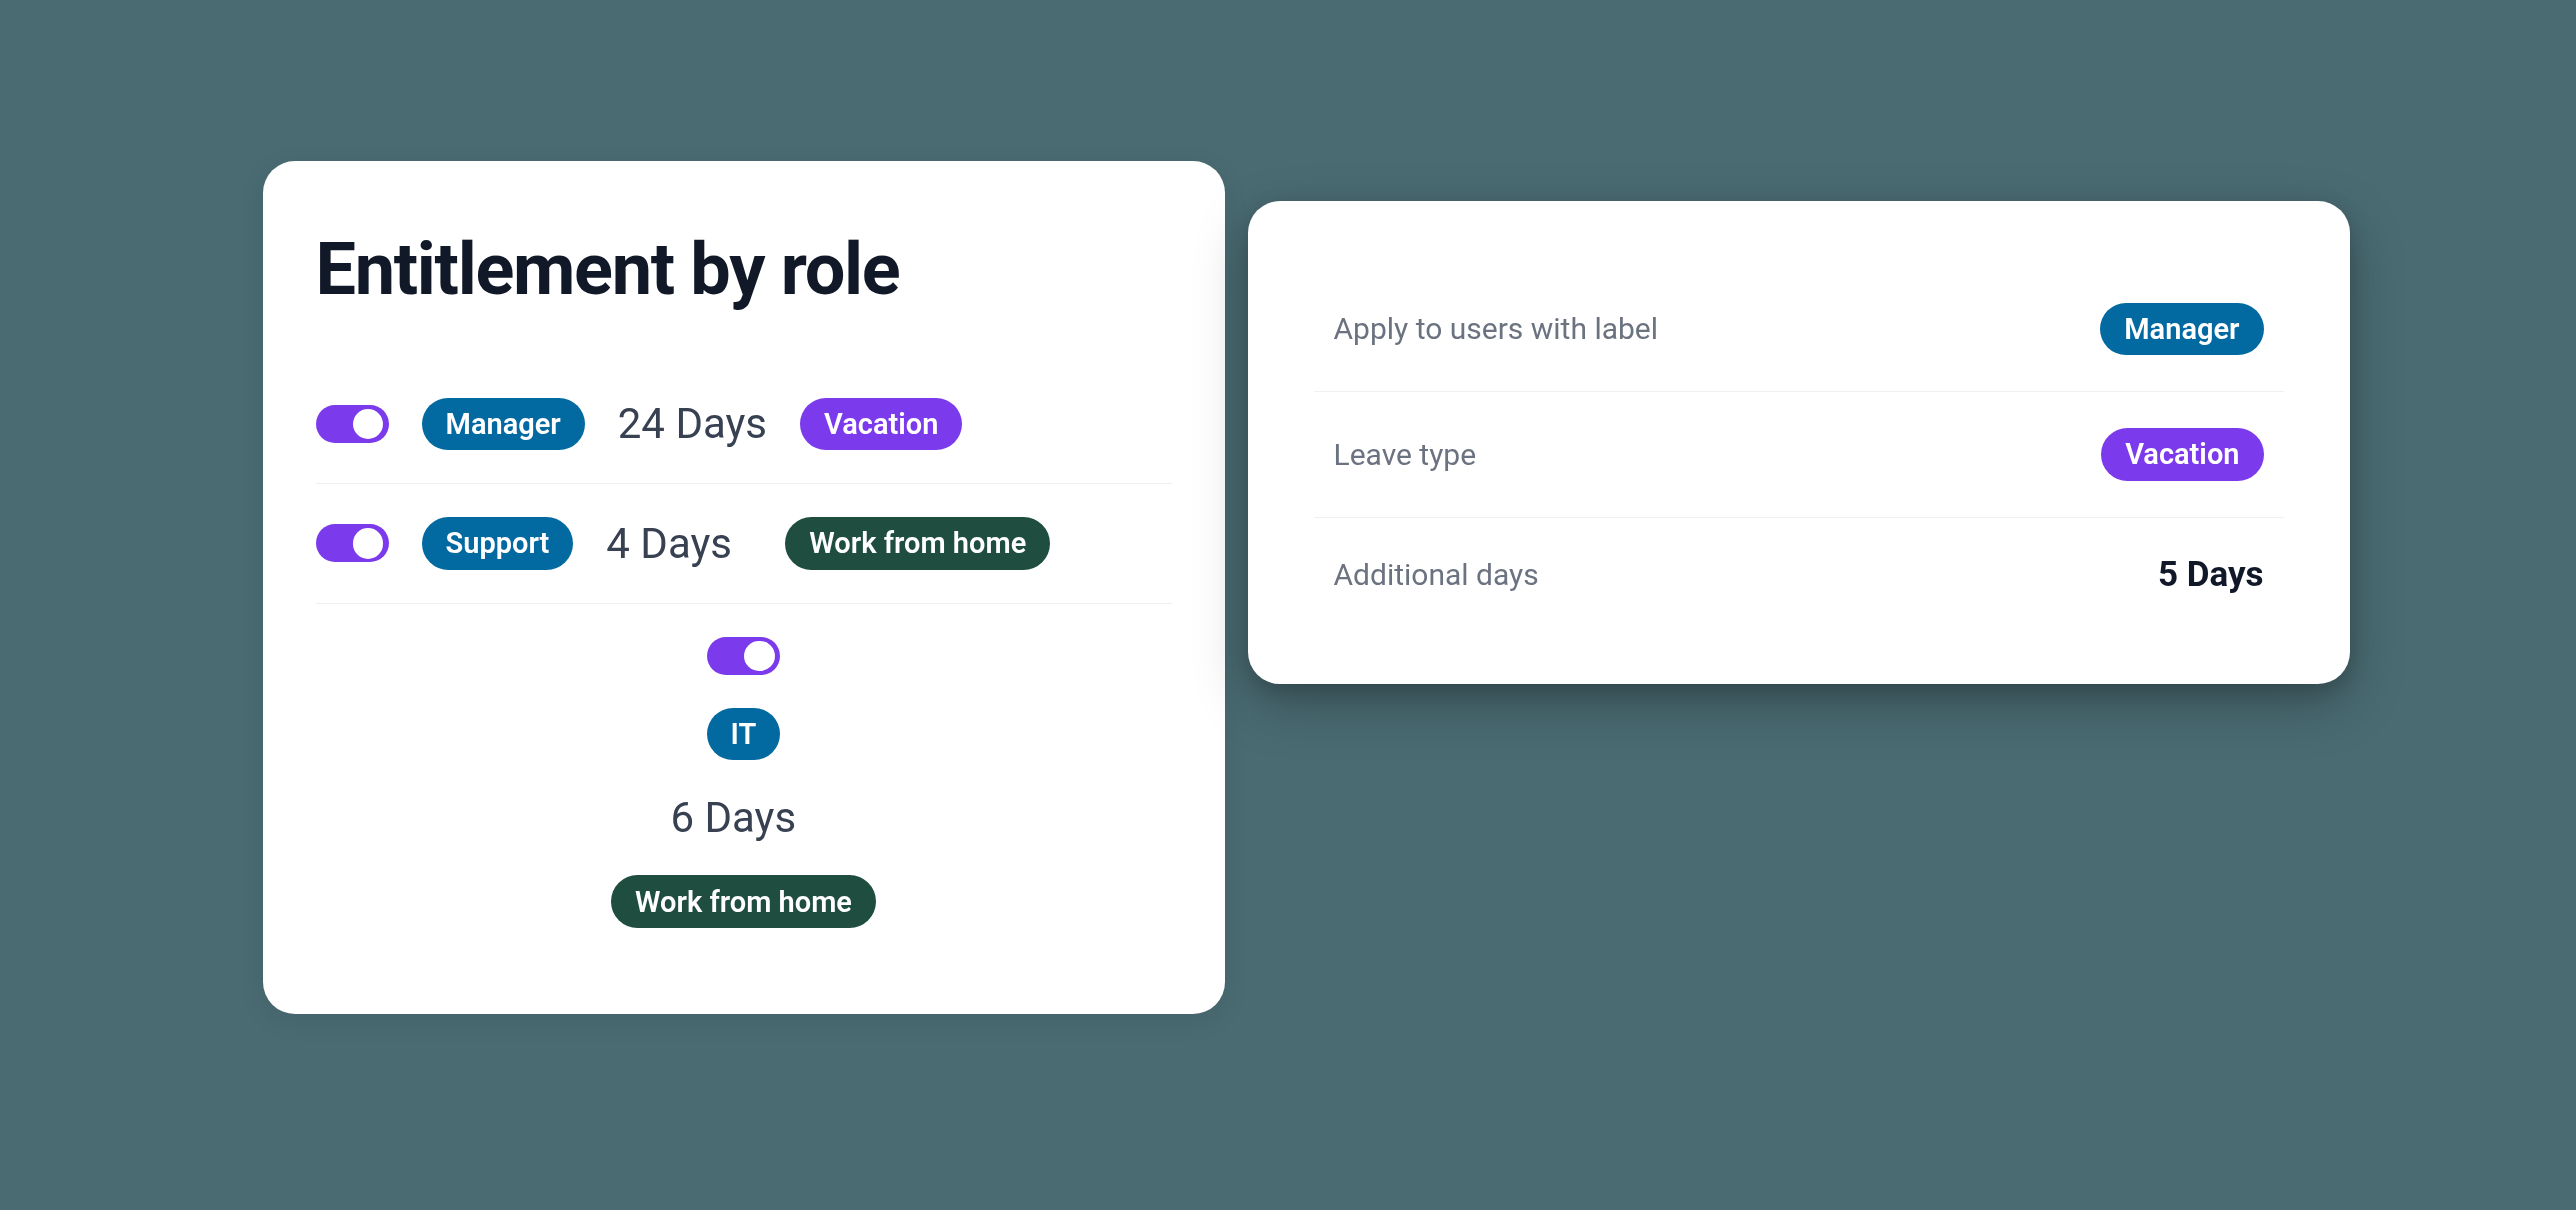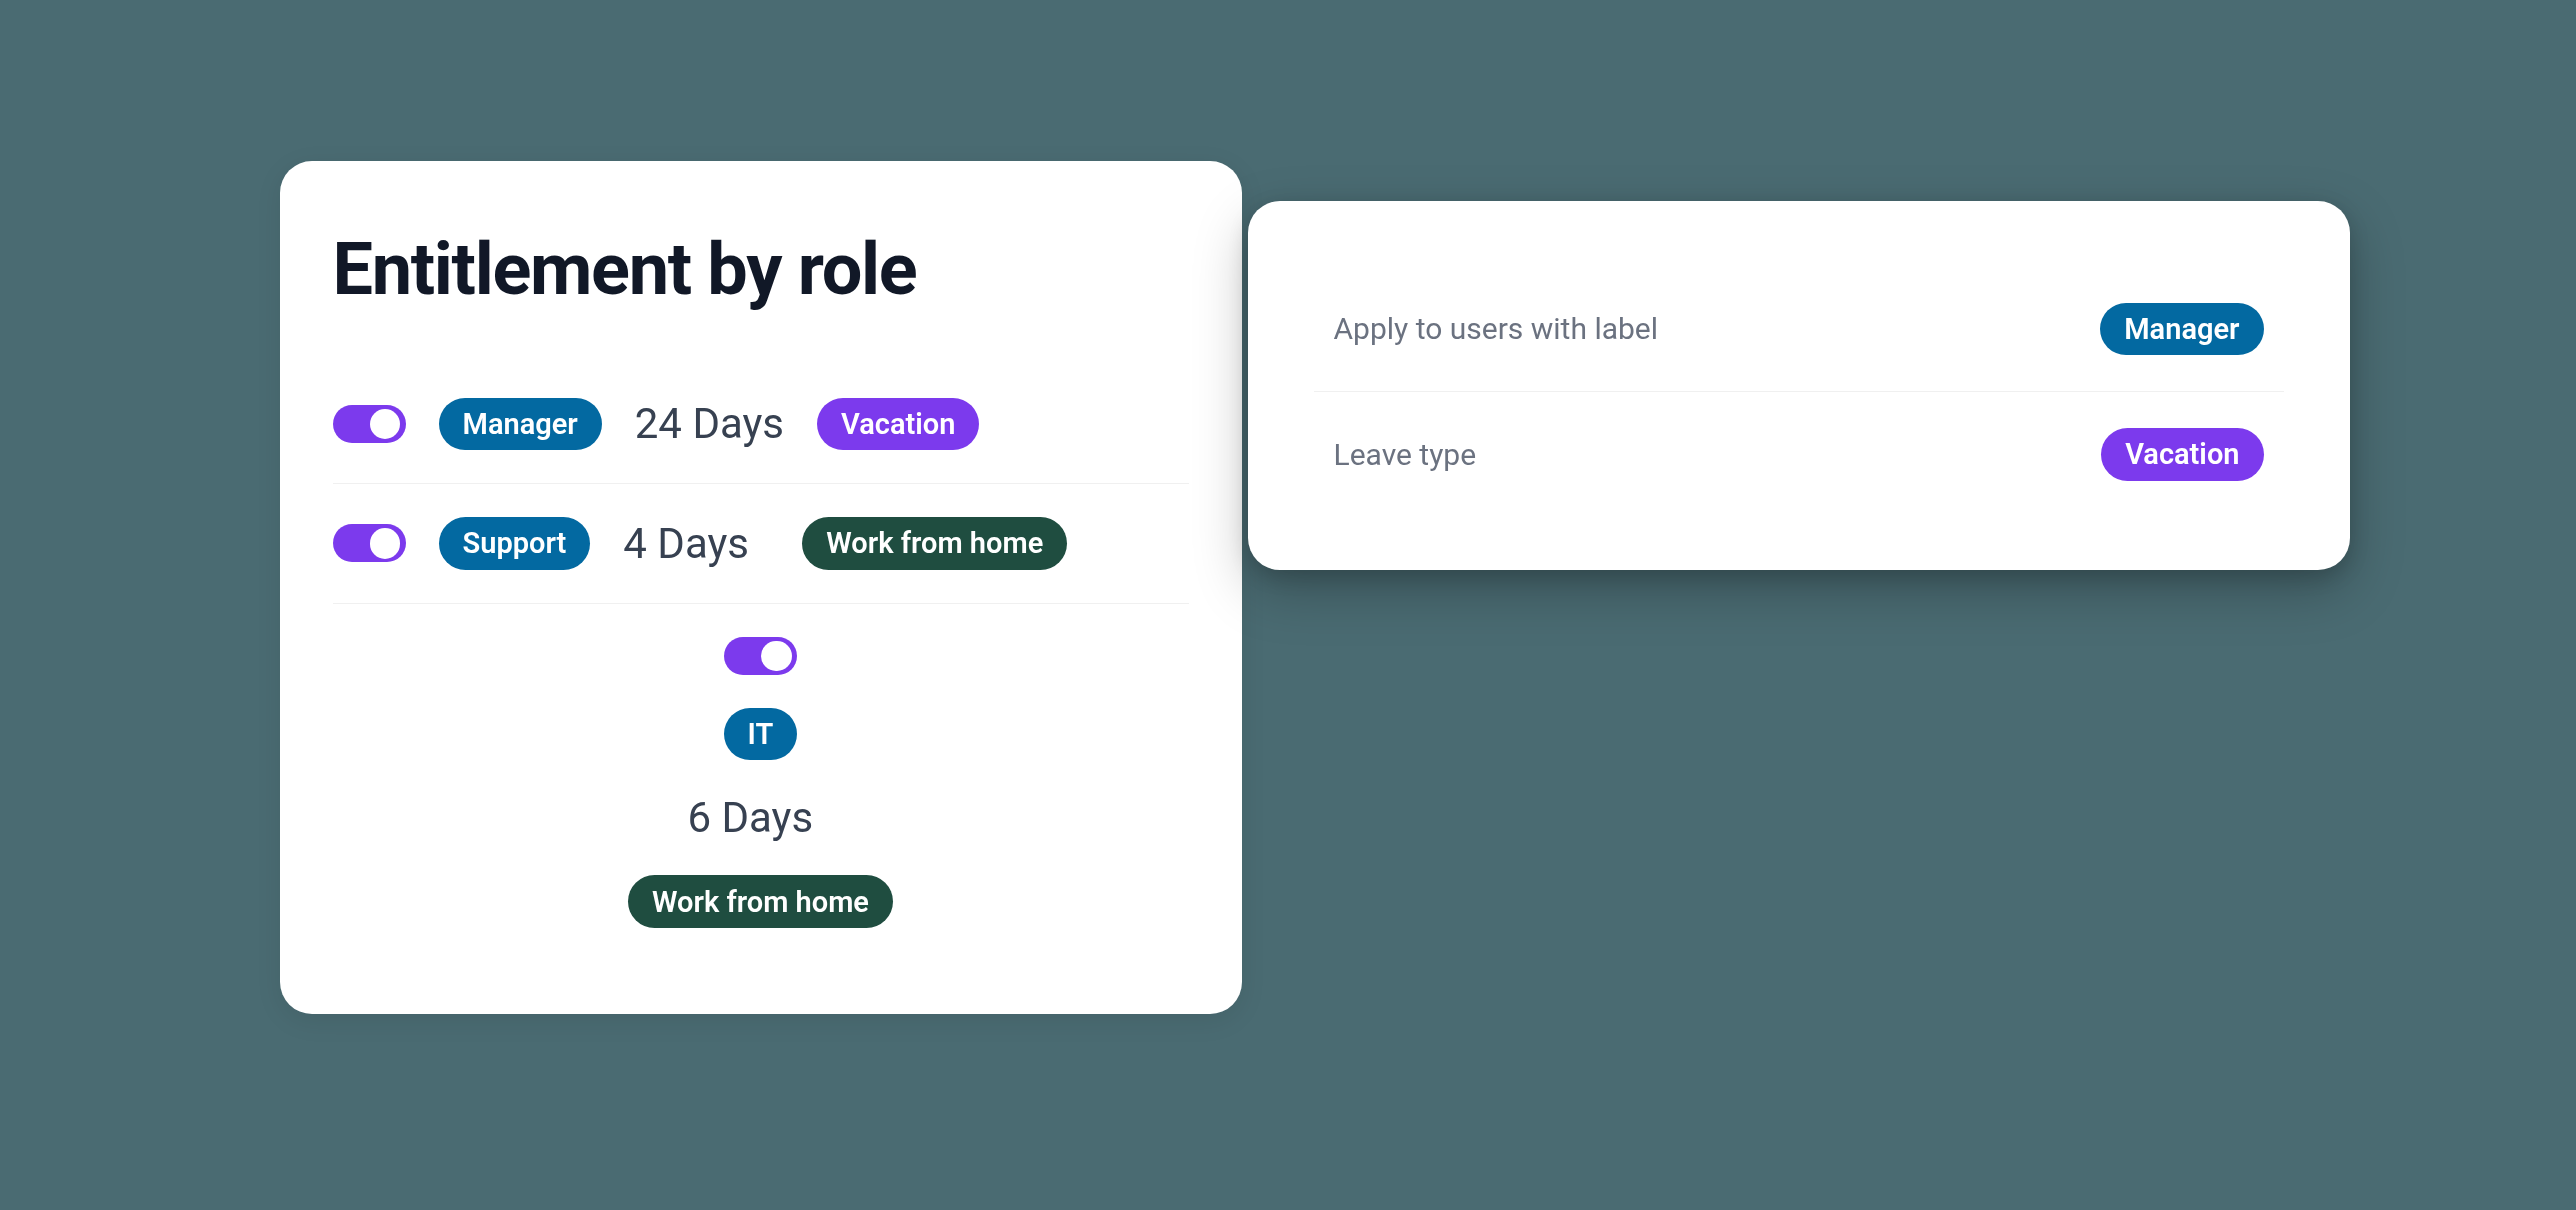--- a/index.html
+++ b/index.html
@@ -24,21 +24,21 @@
       width: 2123px;
       height: 995px;
       display: flex;
       align-items: center;
       justify-content: center;
     }
 
     
     .card-left {
       position: absolute;
-      left: 53px;
+      left: 36px;
       top: 53px;
       width: 962px;
       min-height: 650px;
       background: #ffffff;
       border-radius: 32px;
       padding: 66px 53px 53px 53px;
       z-index: 1;
       box-shadow: 0 6.6px 26.5px rgba(0,0,0,0.08);
     }
 
@@ -203,17 +203,21 @@
     <div class="detail-row">
       <span class="detail-label">Apply to users with label</span>
       <span class="badge badge-green">Manager</span>
     </div>
 
     <div class="detail-row">
       <span class="detail-label">Leave type</span>
       <span class="badge badge-purple">Vacation</span>
     </div>
 
+    <div class="detail-row">
+      <span class="detail-label">Additional days</span>
+      <span class="detail-value">5 Days</span>
+    </div>
 
   </div>
 
 </div>
 
 
 </body></html>

